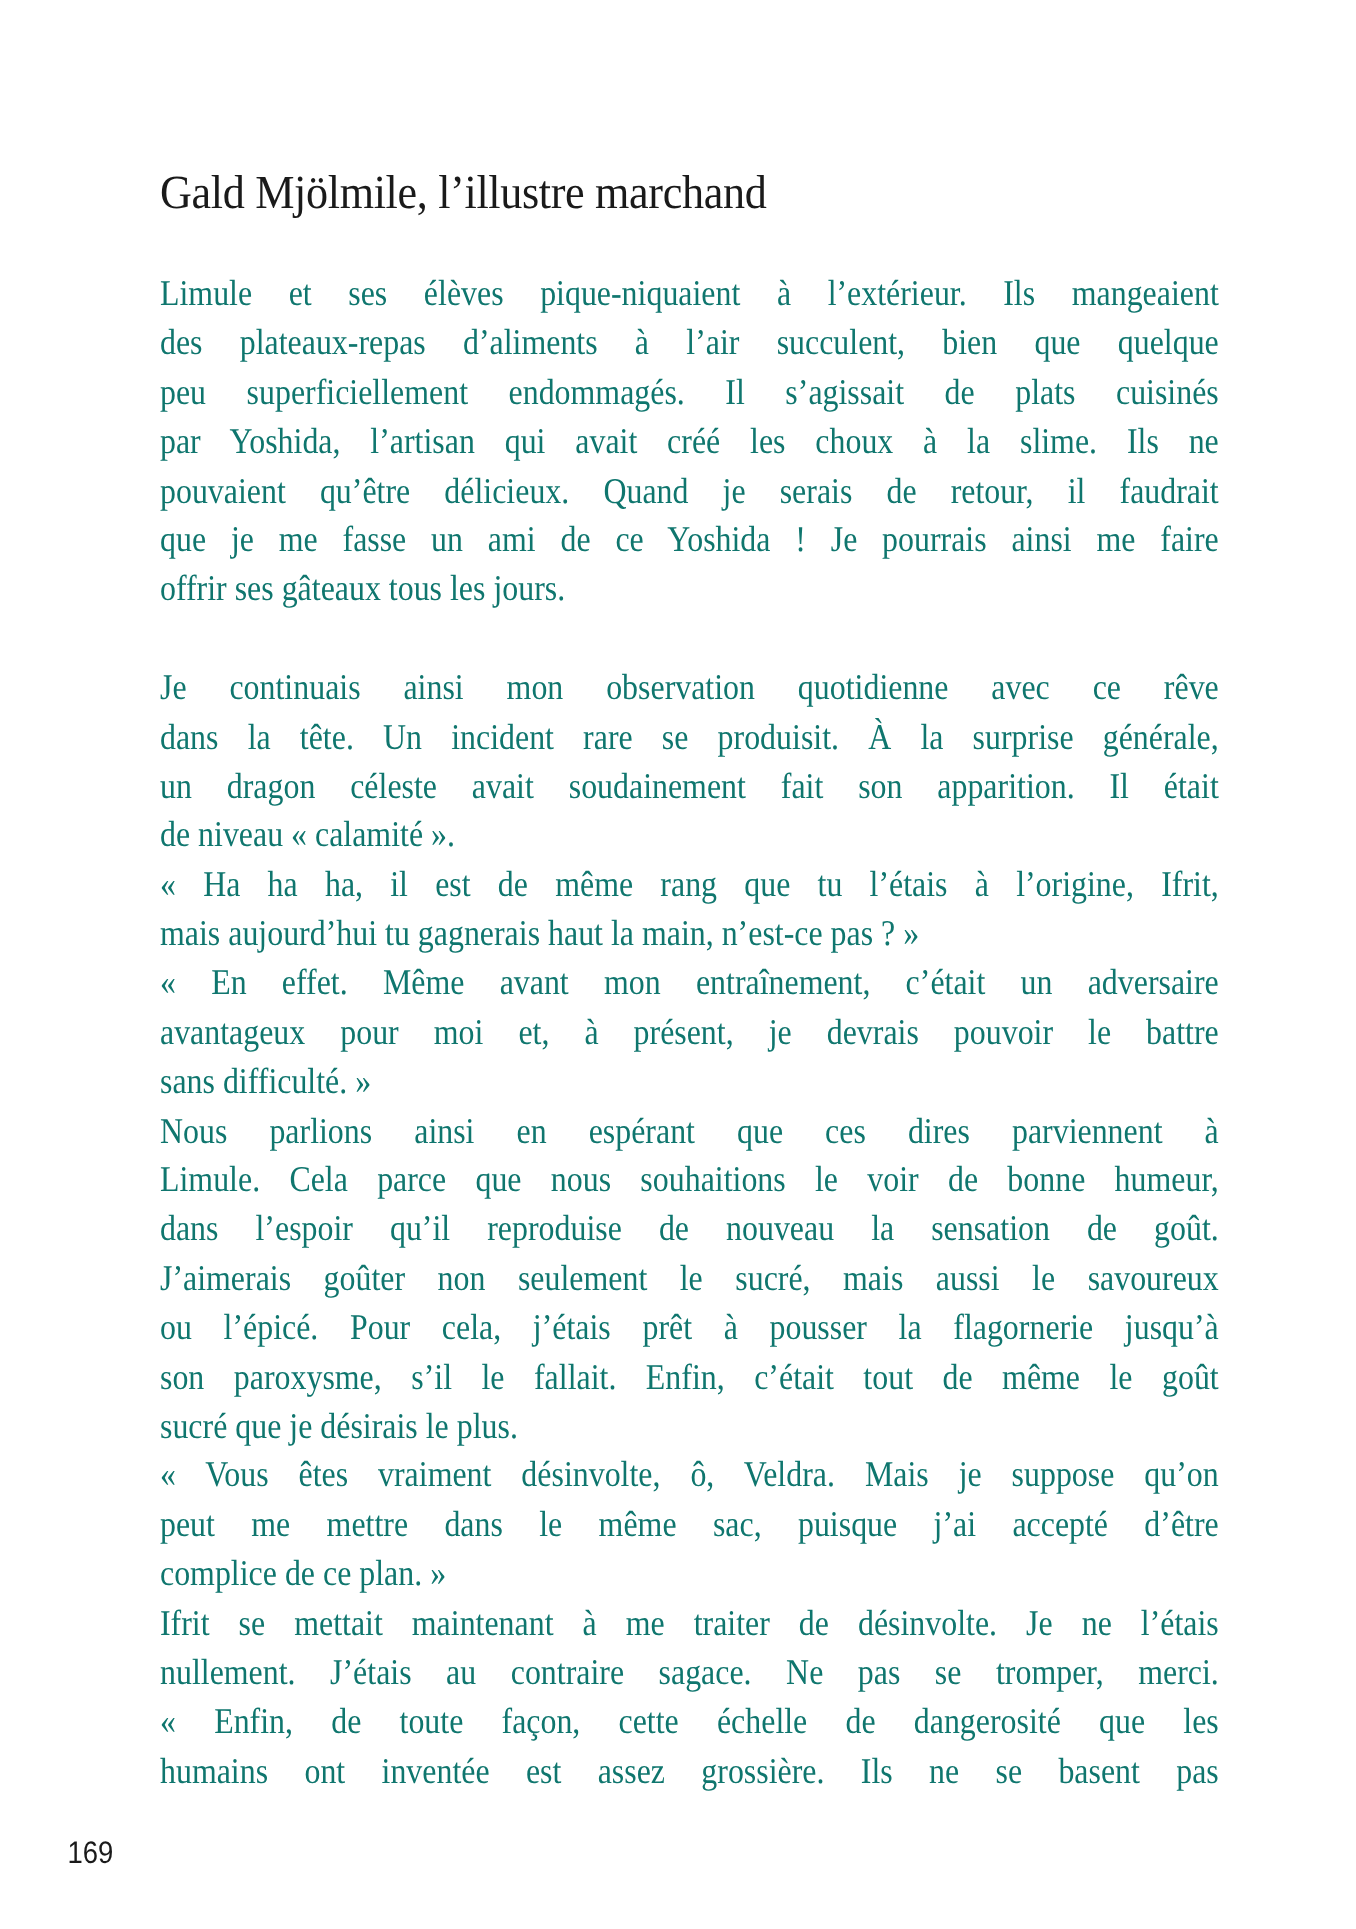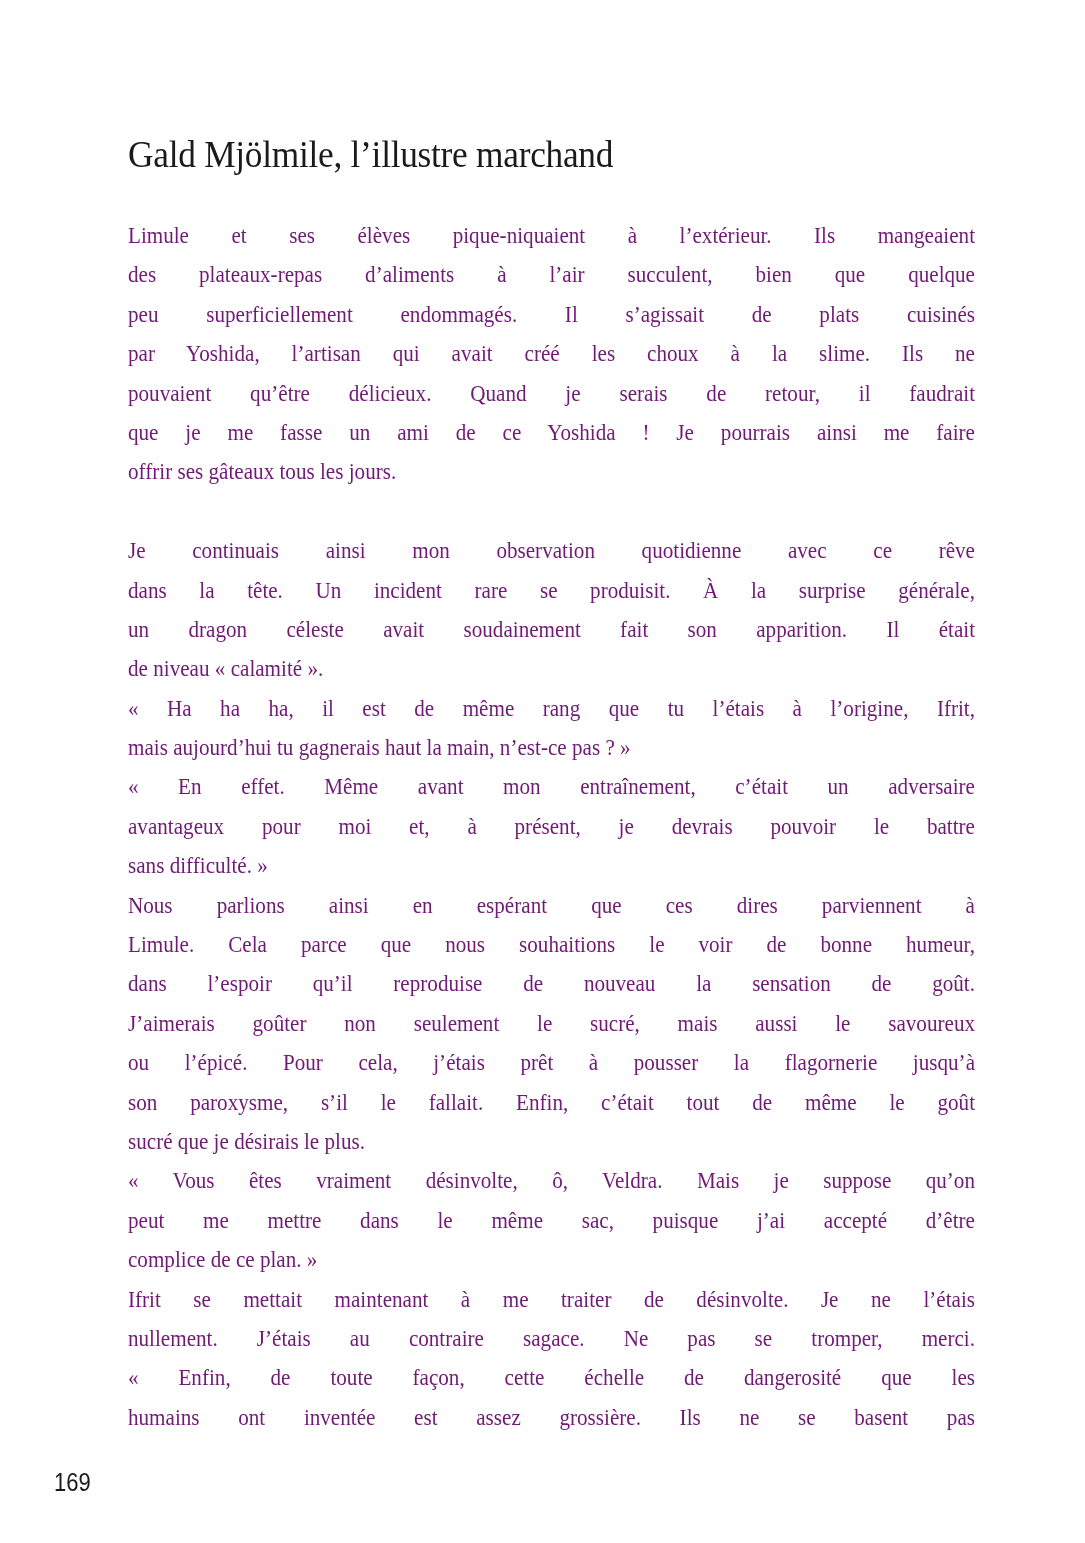--- a/index.html
+++ b/index.html
@@ -6,21 +6,21 @@
   body { width: 1085px; height: 1543px; position: relative; overflow: hidden; }
   .page { position: absolute; left: 0; top: 0; width: 972px; height: 1543px; background: #fff; }
   .title {
     position: absolute; left: 128px; top: 130px;
     font-family: "Liberation Serif", serif; font-size: 38px; color: #1a1a1a;
     letter-spacing: -0.3px; white-space: nowrap; line-height: 48px;
     transform: scaleX(0.93); transform-origin: left center;
   }
   .body {
     position: absolute; left: 128px; top: 216px; width: 847px;
-    font-family: "Liberation Serif", serif; font-size: 24px; color: #701a75;
+    font-family: "Liberation Serif", serif; font-size: 29px; color: #0f766e;
   }
   .line {
     display: block; height: 39.4px; line-height: 39.4px; white-space: nowrap;
     text-align: justify; text-align-last: justify; width: 847px;
   }
   .line.last { text-align-last: left; }
   .blank { height: 39.4px; }
   .pagenum {
     position: absolute; left: 54px; top: 1468px;
     font-family: "Liberation Sans", sans-serif; font-size: 25px; color: #1a1a1a;

